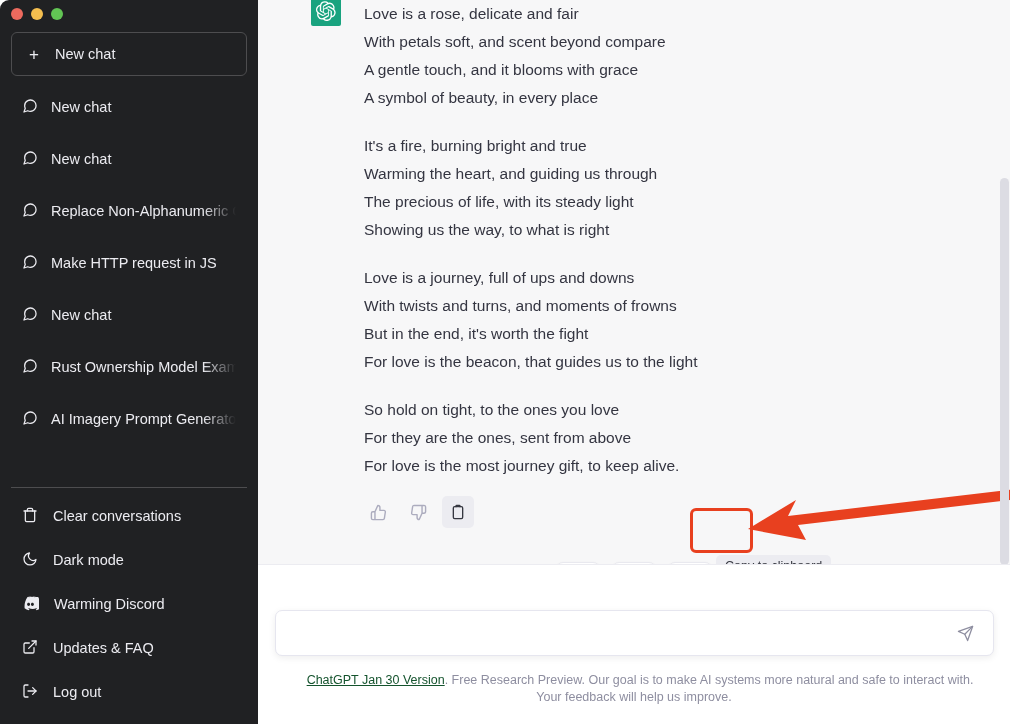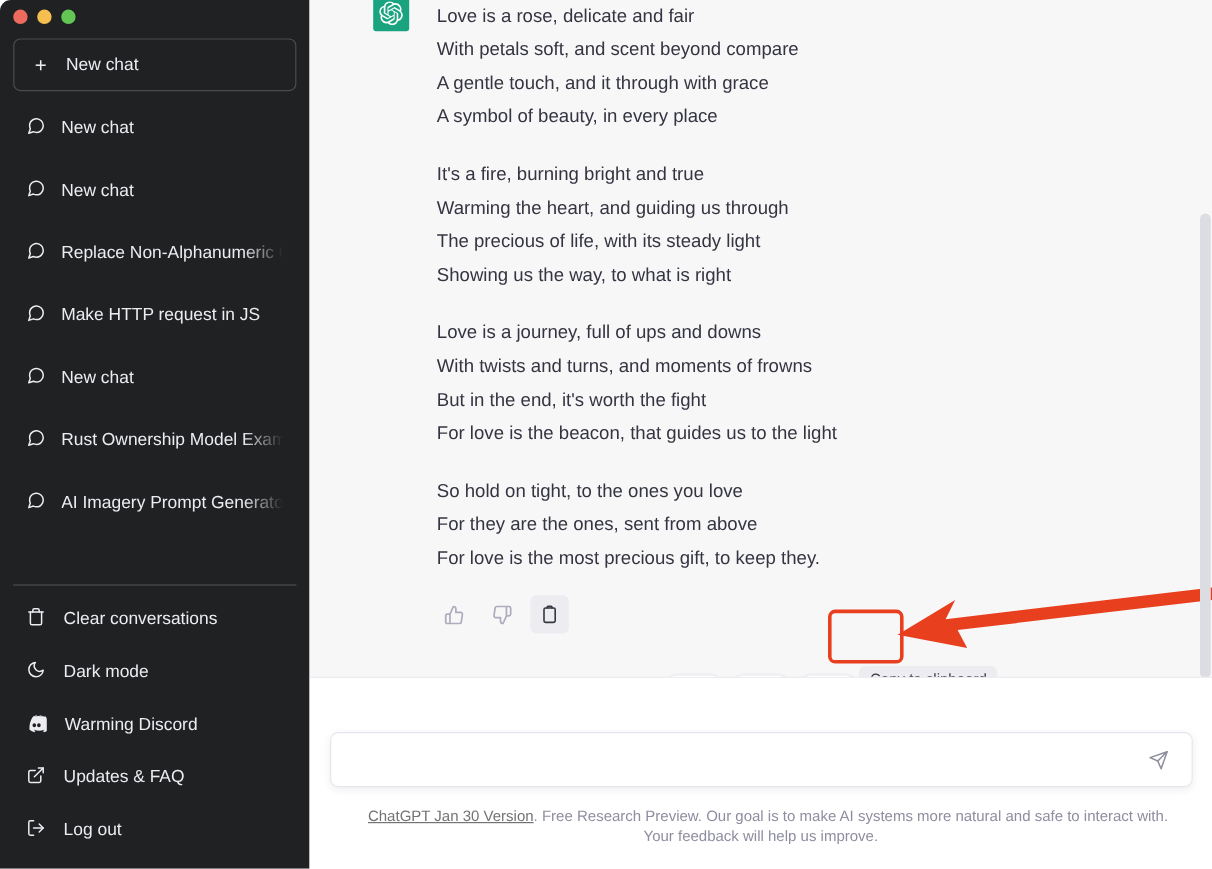--- a/index.html
+++ b/index.html
@@ -256,21 +256,21 @@
   }
   #footer {
     margin-top: 16px;
     width: 700px;
     text-align: center;
     font-size: 12.5px;
     line-height: 17px;
     color: #8e8ea0;
   }
   #footer a {
-    color: #737373;
+    color: #14532d;
     text-decoration: underline;
     margin-left: 12px;
   }
 
   
   #scrollbar-track {
     position: absolute;
     right: 0; top: 0;
     width: 11px;
     height: 565px;
@@ -399,36 +399,36 @@
         <div id="avatar">
           <svg class="icon-svg" width="20" height="20" viewBox="0 0 41 41" fill="none">
             <path d="M37.53 16.79a10.1 10.1 0 0 0-.87-8.3 10.22 10.22 0 0 0-11-4.9A10.1 10.1 0 0 0 18.04.56a10.22 10.22 0 0 0-9.75 7.08 10.1 10.1 0 0 0-6.76 4.9 10.22 10.22 0 0 0 1.26 11.98 10.1 10.1 0 0 0 .87 8.3 10.22 10.22 0 0 0 11 4.9 10.1 10.1 0 0 0 7.61 3.4 10.22 10.22 0 0 0 9.76-7.09 10.1 10.1 0 0 0 6.75-4.9 10.22 10.22 0 0 0-1.25-11.98Zm-15.24 21.3a7.58 7.58 0 0 1-4.87-1.76l.24-.14 8.09-4.67a1.32 1.32 0 0 0 .66-1.15V18.97l3.42 1.98c.04.02.06.05.06.09v9.44a7.6 7.6 0 0 1-7.6 7.6ZM5.95 31.1a7.57 7.57 0 0 1-.9-5.1l.24.14 8.1 4.67c.4.24.9.24 1.31 0l9.88-5.7v3.95a.12.12 0 0 1-.05.1l-8.19 4.72a7.6 7.6 0 0 1-10.39-2.78ZM3.82 13.72a7.57 7.57 0 0 1 3.96-3.33v9.6c0 .48.25.92.66 1.16l9.83 5.67-3.42 1.98a.13.13 0 0 1-.12 0l-8.18-4.72a7.6 7.6 0 0 1-2.73-10.36Zm28.1 6.54-9.88-5.72 3.42-1.97a.13.13 0 0 1 .12 0l8.18 4.72a7.6 7.6 0 0 1-1.17 13.7v-9.6c0-.47-.25-.91-.66-1.15Zm3.4-5.12-.24-.15-8.08-4.7a1.32 1.32 0 0 0-1.33 0l-9.87 5.7v-3.95c0-.4.02-.08.05-.1l8.18-4.72a7.6 7.6 0 0 1 11.29 7.87v.05ZM14.13 22.02l-3.42-1.97a.13.13 0 0 1-.06-.1v-9.43a7.6 7.6 0 0 1 12.46-5.83l-.24.14-8.09 4.67c-.41.23-.66.67-.66 1.15l-.01 11.37Zm1.86-4 4.4-2.54 4.4 2.54v5.08l-4.4 2.54-4.4-2.54v-5.08Z" fill="#ffffff"></path>
           </svg>
         </div>
 
         <div id="message-body">
           <div id="poem">
               <div class="poem-line">Love is a rose, delicate and fair</div>
               <div class="poem-line">With petals soft, and scent beyond compare</div>
-              <div class="poem-line">A gentle touch, and it through with grace</div>
+              <div class="poem-line">A gentle touch, and it blooms with grace</div>
               <div class="poem-line">A symbol of beauty, in every place</div>
               <div class="poem-gap"></div>
               <div class="poem-line">It's a fire, burning bright and true</div>
               <div class="poem-line">Warming the heart, and guiding us through</div>
               <div class="poem-line">The precious of life, with its steady light</div>
               <div class="poem-line">Showing us the way, to what is right</div>
               <div class="poem-gap"></div>
               <div class="poem-line">Love is a journey, full of ups and downs</div>
               <div class="poem-line">With twists and turns, and moments of frowns</div>
               <div class="poem-line">But in the end, it's worth the fight</div>
               <div class="poem-line">For love is the beacon, that guides us to the light</div>
               <div class="poem-gap"></div>
               <div class="poem-line">So hold on tight, to the ones you love</div>
               <div class="poem-line">For they are the ones, sent from above</div>
-              <div class="poem-line">For love is the most precious gift, to keep they.</div>
+              <div class="poem-line">For love is the most journey gift, to keep alive.</div>
             </div>
 
           <div id="msg-actions">
             <div class="act-btn">
               <svg class="icon-svg" width="17" height="17" viewBox="0 0 24 24" fill="none" stroke="#acacbe" stroke-width="2" stroke-linecap="round" stroke-linejoin="round">
                 <path d="M14 9V5a3 3 0 0 0-3-3l-4 9v11h11.28a2 2 0 0 0 2-1.7l1.38-9a2 2 0 0 0-2-2.3zM7 22H4a2 2 0 0 1-2-2v-7a2 2 0 0 1 2-2h3"></path>
               </svg>
             </div>
             <div class="act-btn">
               <svg class="icon-svg" width="17" height="17" viewBox="0 0 24 24" fill="none" stroke="#acacbe" stroke-width="2" stroke-linecap="round" stroke-linejoin="round">

